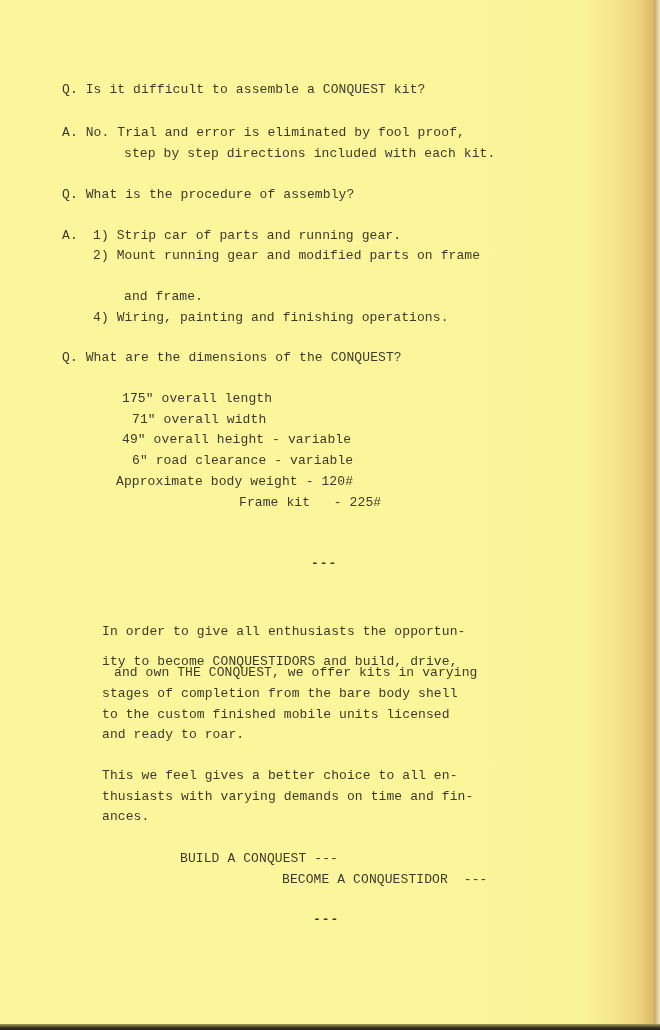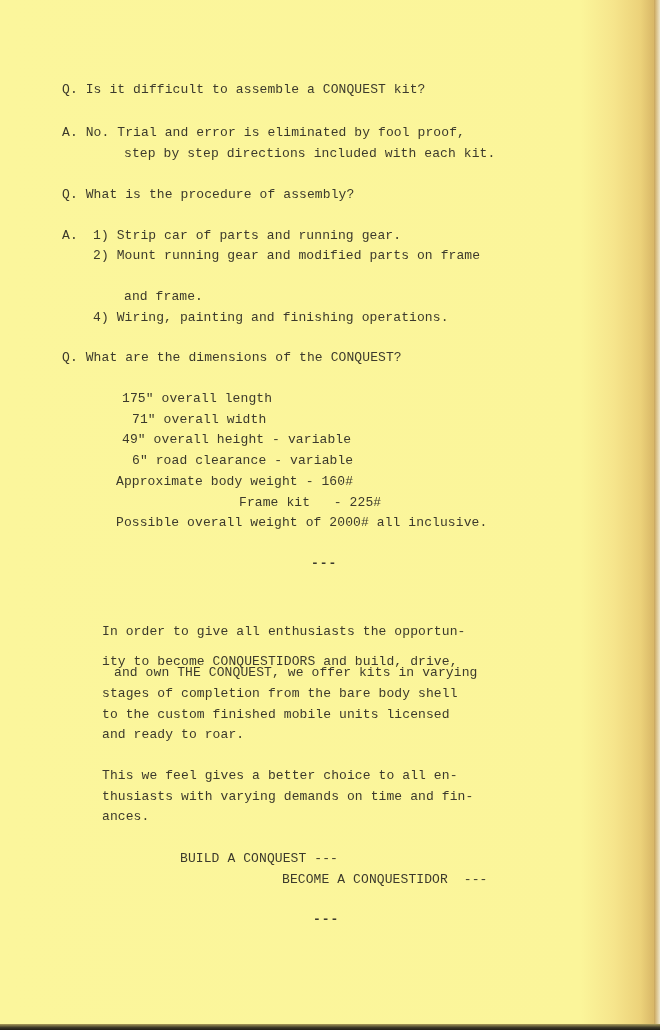--- a/index.html
+++ b/index.html
@@ -42,23 +42,22 @@
   <div class="line" style="left:93px;top:226px;">1) Strip car of parts and running gear.</div>
   <div class="line" style="left:93px;top:246px;">2) Mount running gear and modified parts on frame</div>
   <div class="line" style="left:124px;top:287px;">and frame.</div>
   <div class="line" style="left:93px;top:308px;">4) Wiring, painting and finishing operations.</div>
 
   <div class="line" style="left:62px;top:348px;">Q. What are the dimensions of the CONQUEST?</div>
   <div class="line" style="left:122px;top:389px;">175" overall length</div>
   <div class="line" style="left:132px;top:410px;">71" overall width</div>
   <div class="line" style="left:122px;top:430px;">49" overall height - variable</div>
   <div class="line" style="left:132px;top:451px;">6" road clearance - variable</div>
-  <div class="line" style="left:116px;top:472px;">Approximate body weight - 160#</div>
+  <div class="line" style="left:116px;top:472px;">Approximate body weight - 120#</div>
   <div class="line" style="left:239px;top:493px;">Frame kit   - 225#</div>
-  <div class="line" style="left:116px;top:513px;">Possible overall weight of 2000# all inclusive.</div>
 
   <div class="line sep" style="left:311px;top:554px;">---</div>
 
   <div class="line" style="left:102px;top:622px;">In order to give all enthusiasts the opportun-</div>
   <div class="line" style="left:102px;top:652px;">ity to become CONQUESTIDORS and build, drive,</div>
   <div class="line" style="left:114px;top:663px;">and own THE CONQUEST, we offer kits in varying</div>
   <div class="line" style="left:102px;top:684px;">stages of completion from the bare body shell</div>
   <div class="line" style="left:102px;top:705px;">to the custom finished mobile units licensed</div>
   <div class="line" style="left:102px;top:725px;">and ready to roar.</div>
 

